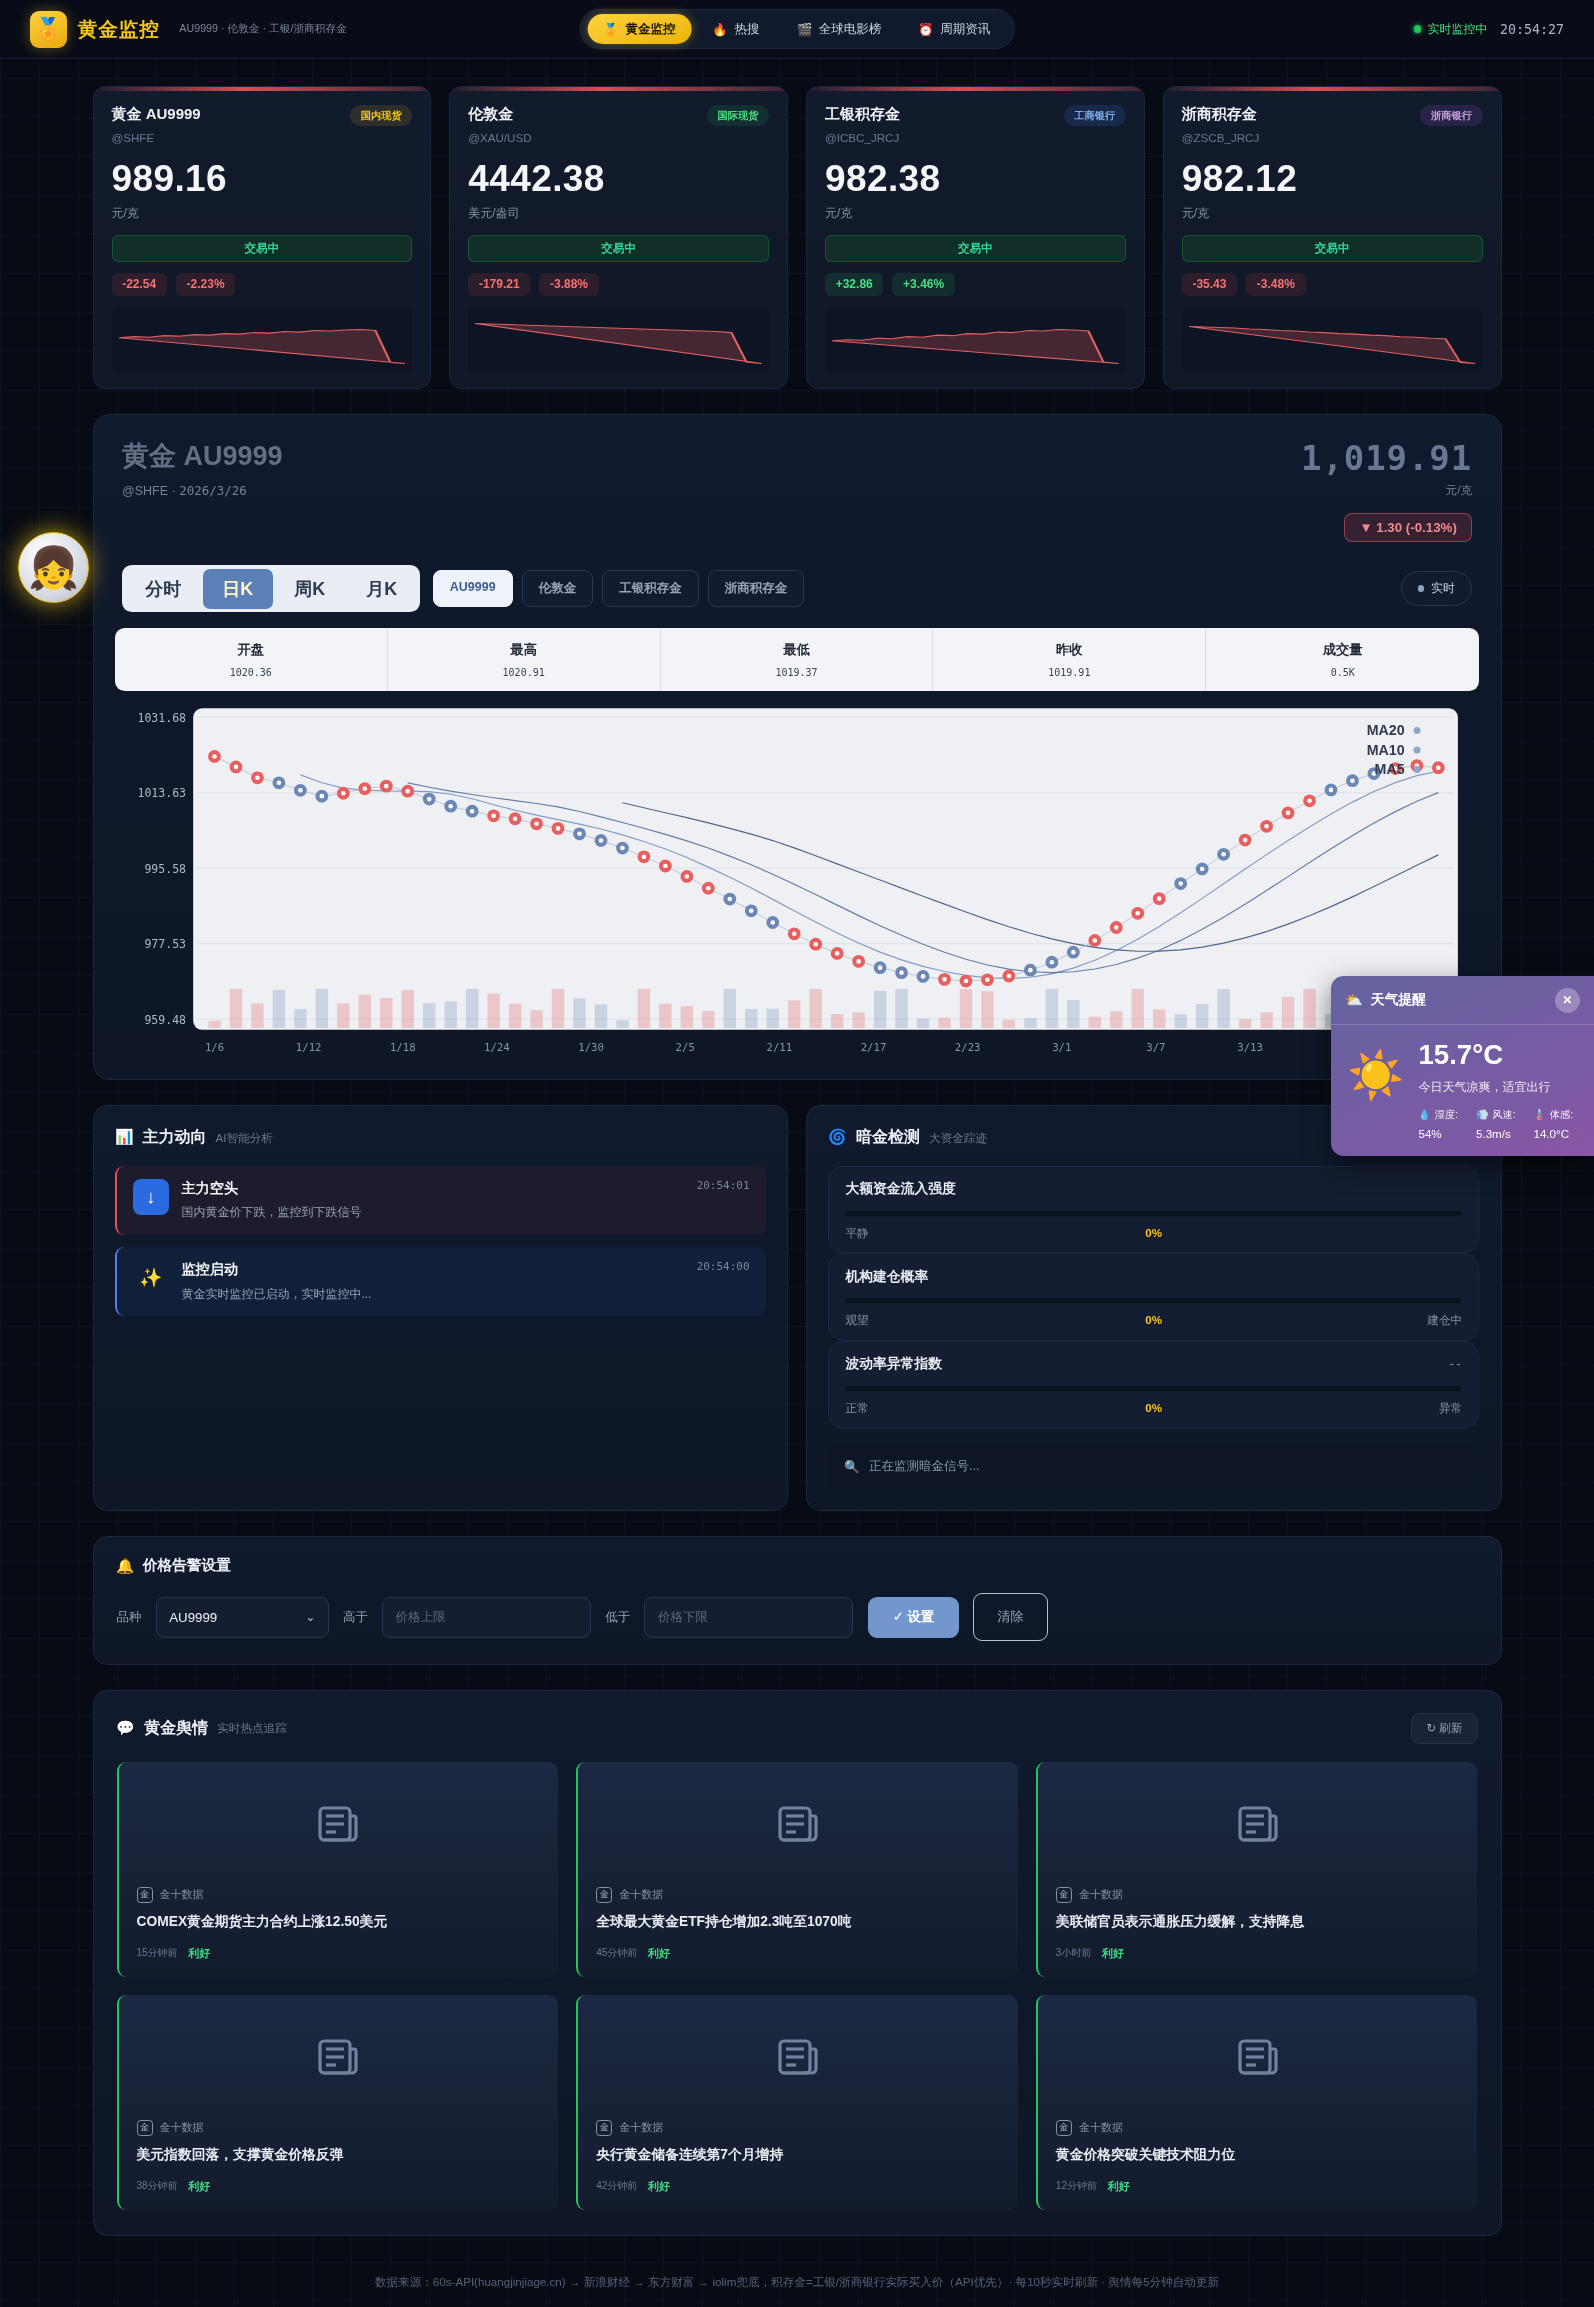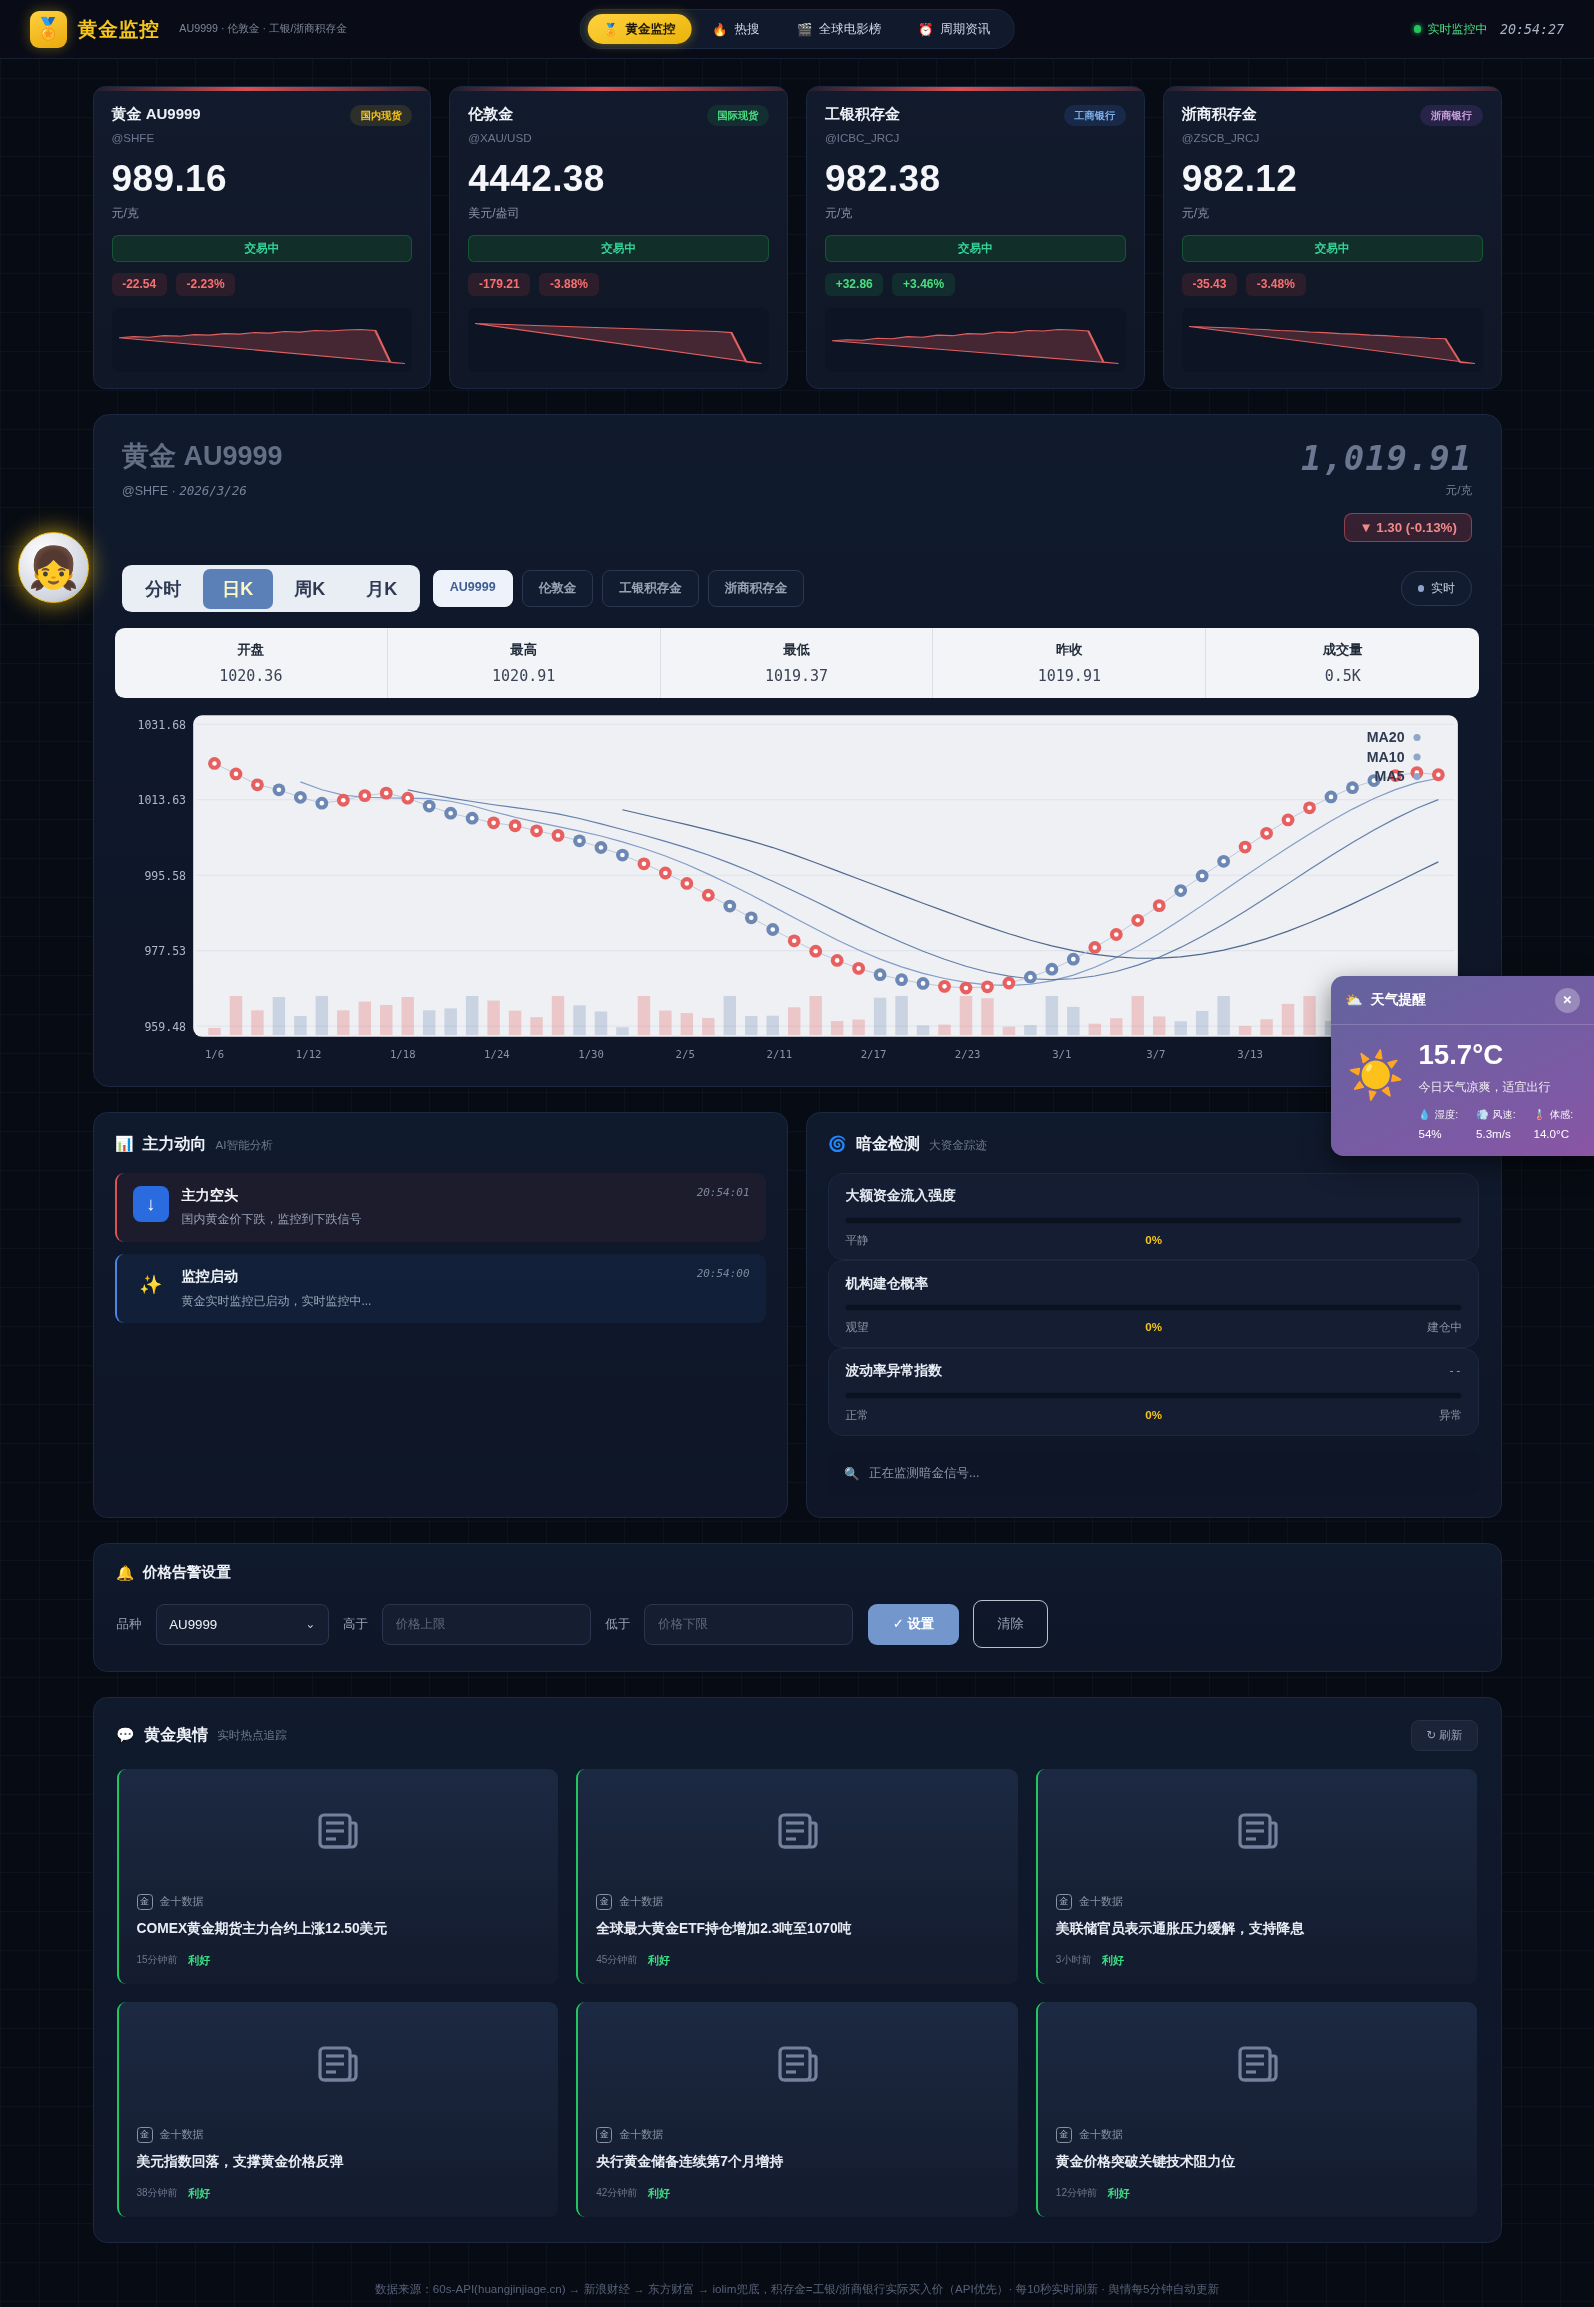--- a/index.html
+++ b/index.html
@@ -6,21 +6,21 @@
   html,body { background:#070b13; }
   body {
     width:1594px; min-height:2307px; position:relative;
     font-family:"Liberation Sans","DejaVu Sans",sans-serif;
     color:#e5eaf3;
     background-image:
       linear-gradient(rgba(28,38,60,.28) 0.9px, transparent 0.9px),
       linear-gradient(90deg, rgba(28,38,60,.28) 0.9px, transparent 0.9px);
     background-size:39px 39px;
   }
-  .mono { font-family:"DejaVu Sans Mono","Liberation Mono",monospace;font-style:italic; }
+  .mono { font-family:"DejaVu Sans Mono","Liberation Mono",monospace; }
 
   
   .navbar { height:59px; background:rgba(9,13,24,.96); border-bottom:0.9px solid #171f33;
     display:flex; align-items:center; padding:0 30px; position:relative; z-index:5; }
   .brand { display:flex; align-items:center; gap:10.7px; }
   .logo { width:37px; height:37px; border-radius:9px; background:linear-gradient(160deg,#ffd23f,#e9a90c);
     display:flex;align-items:center;justify-content:center; font-size:21.4px; box-shadow:0 0 12.5px rgba(245,197,24,.35);}
   .brand-title { color:#f5c518; font-size:19.6px; font-weight:bold; letter-spacing:0.9px;}
   .brand-sub { color:#7c8699; font-size:10.7px; margin-left:9px;}
   .nav-pills { position:absolute; left:50%; transform:translateX(-50%); display:flex; gap:5.3px;
@@ -82,21 +82,21 @@
   .itab { padding:9px 16px; border-radius:8px; font-size:12.5px; font-weight:bold;
     background:#121c30; border:0.9px solid #2b3650; color:#98a3b6; cursor:pointer;}
   .itab.active { background:#eef2fa; border-color:#eef2fa; color:#3d5d95; }
   .live-pill { margin-left:auto; background:#121c30; border:0.9px solid #2b3650; color:#c6cede;
     font-size:12px; padding:8px 16px; border-radius:18px; display:flex; align-items:center; gap:7.1px;}
   .live-pill .dot { width:6.2px;height:6.2px;border-radius:50%;background:#8fa3c8;display:inline-block;}
   .statsbar { margin-top:16px; background:#f3f4f7; border-radius:9.8px; display:grid; grid-template-columns:repeat(5,1fr);}
   .stat { text-align:center; padding:12.5px 0 13.3px; border-right:0.9px solid #dcdfe7;}
   .stat:last-child { border-right:none; }
   .stat .lb { font-size:13.3px; font-weight:bold; color:#1f2937; }
-  .stat .vl { font-size:15px; color:#3a4456; margin-top:8px; font-family:"DejaVu Sans Mono",monospace;}
+  .stat .vl { font-size:10px; color:#3a4456; margin-top:8px; font-family:"DejaVu Sans Mono",monospace;}
   .chart-wrap { margin-top:12.5px; }
   .chart-wrap svg { width:100%; display:block; }
 
   
   .panels-row { display:grid; grid-template-columns:1fr 1fr; gap:18px; margin-top:25px; }
   .panel { background:linear-gradient(180deg,#101a2d,#0e1627); border:0.9px solid #1c2740; border-radius:14.2px; padding:21.4px; min-height:336px;}
   .ph { display:flex; align-items:baseline; gap:9px; margin-bottom:18px;}
   .ph-icon { font-size:15px; }
   .ph-title { font-size:16px; font-weight:800; color:#eef2f8;}
   .ph-sub { font-size:11.6px; color:#6d7890; }

